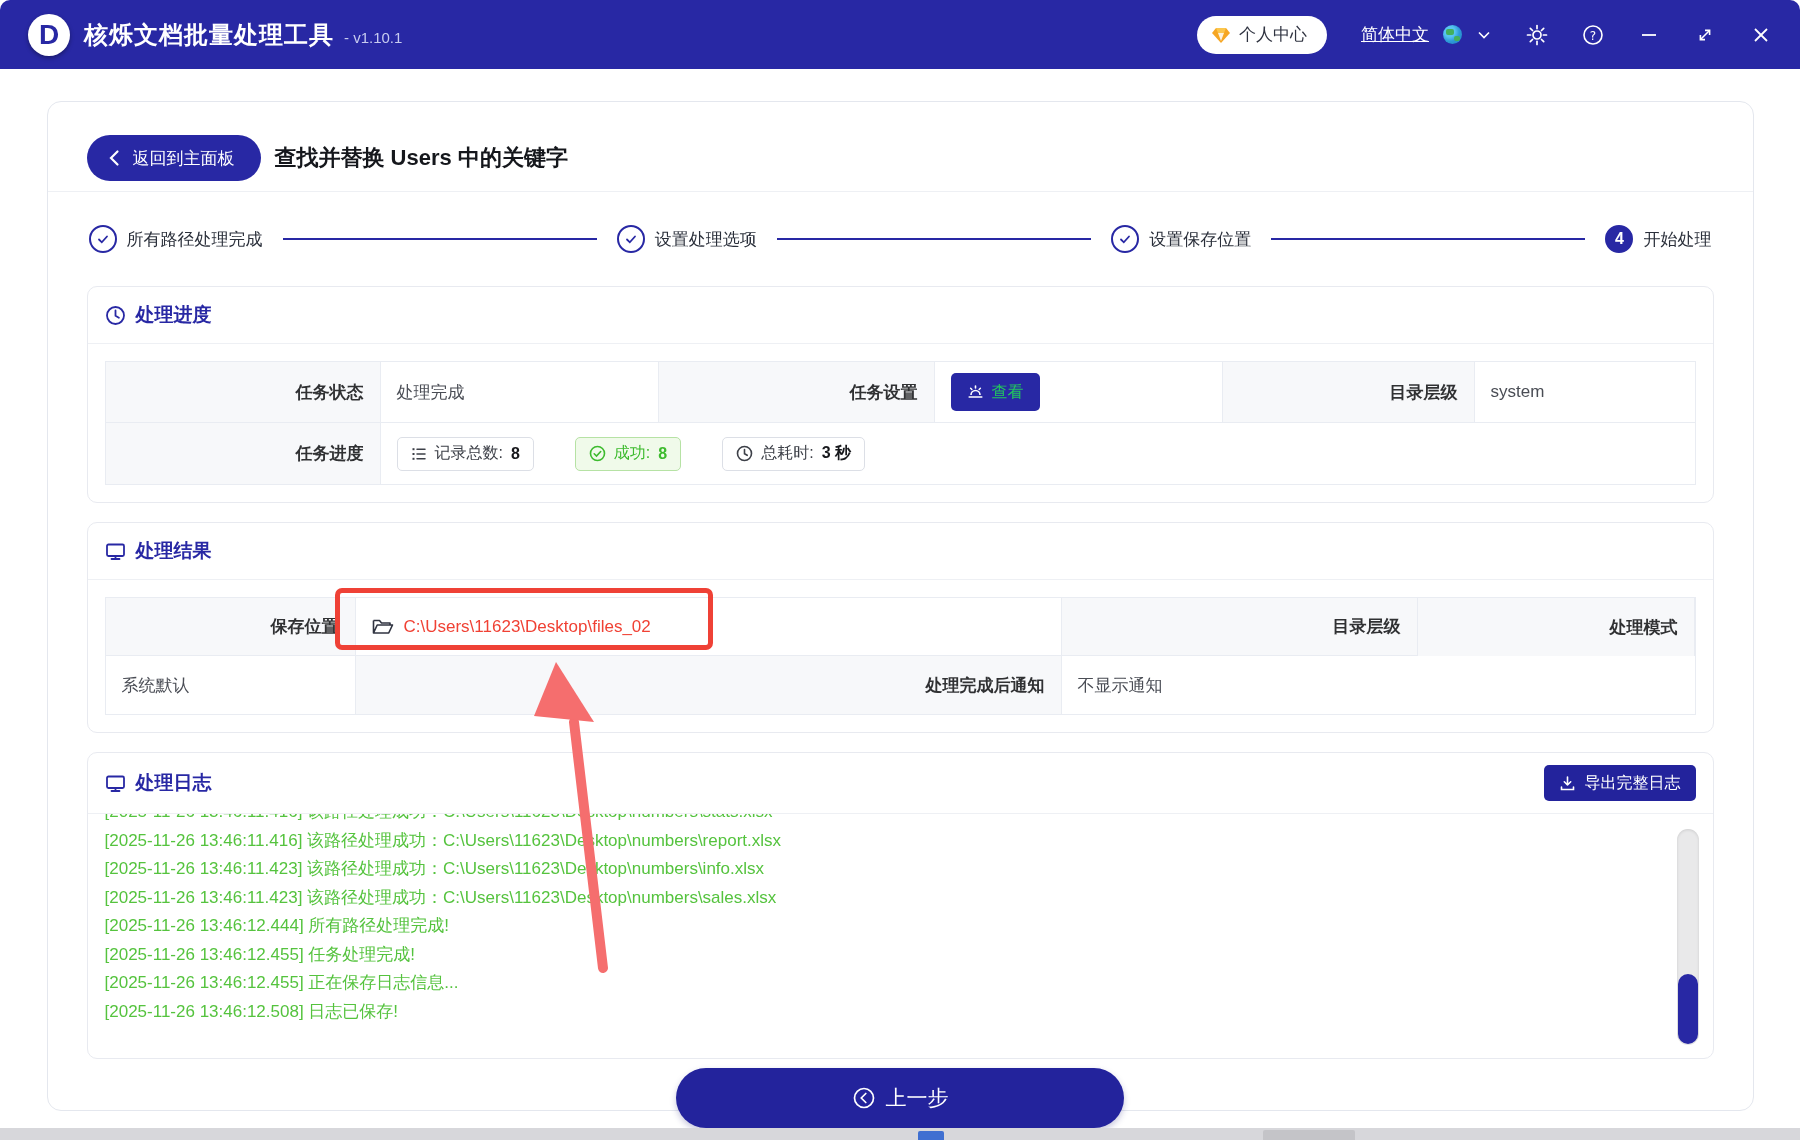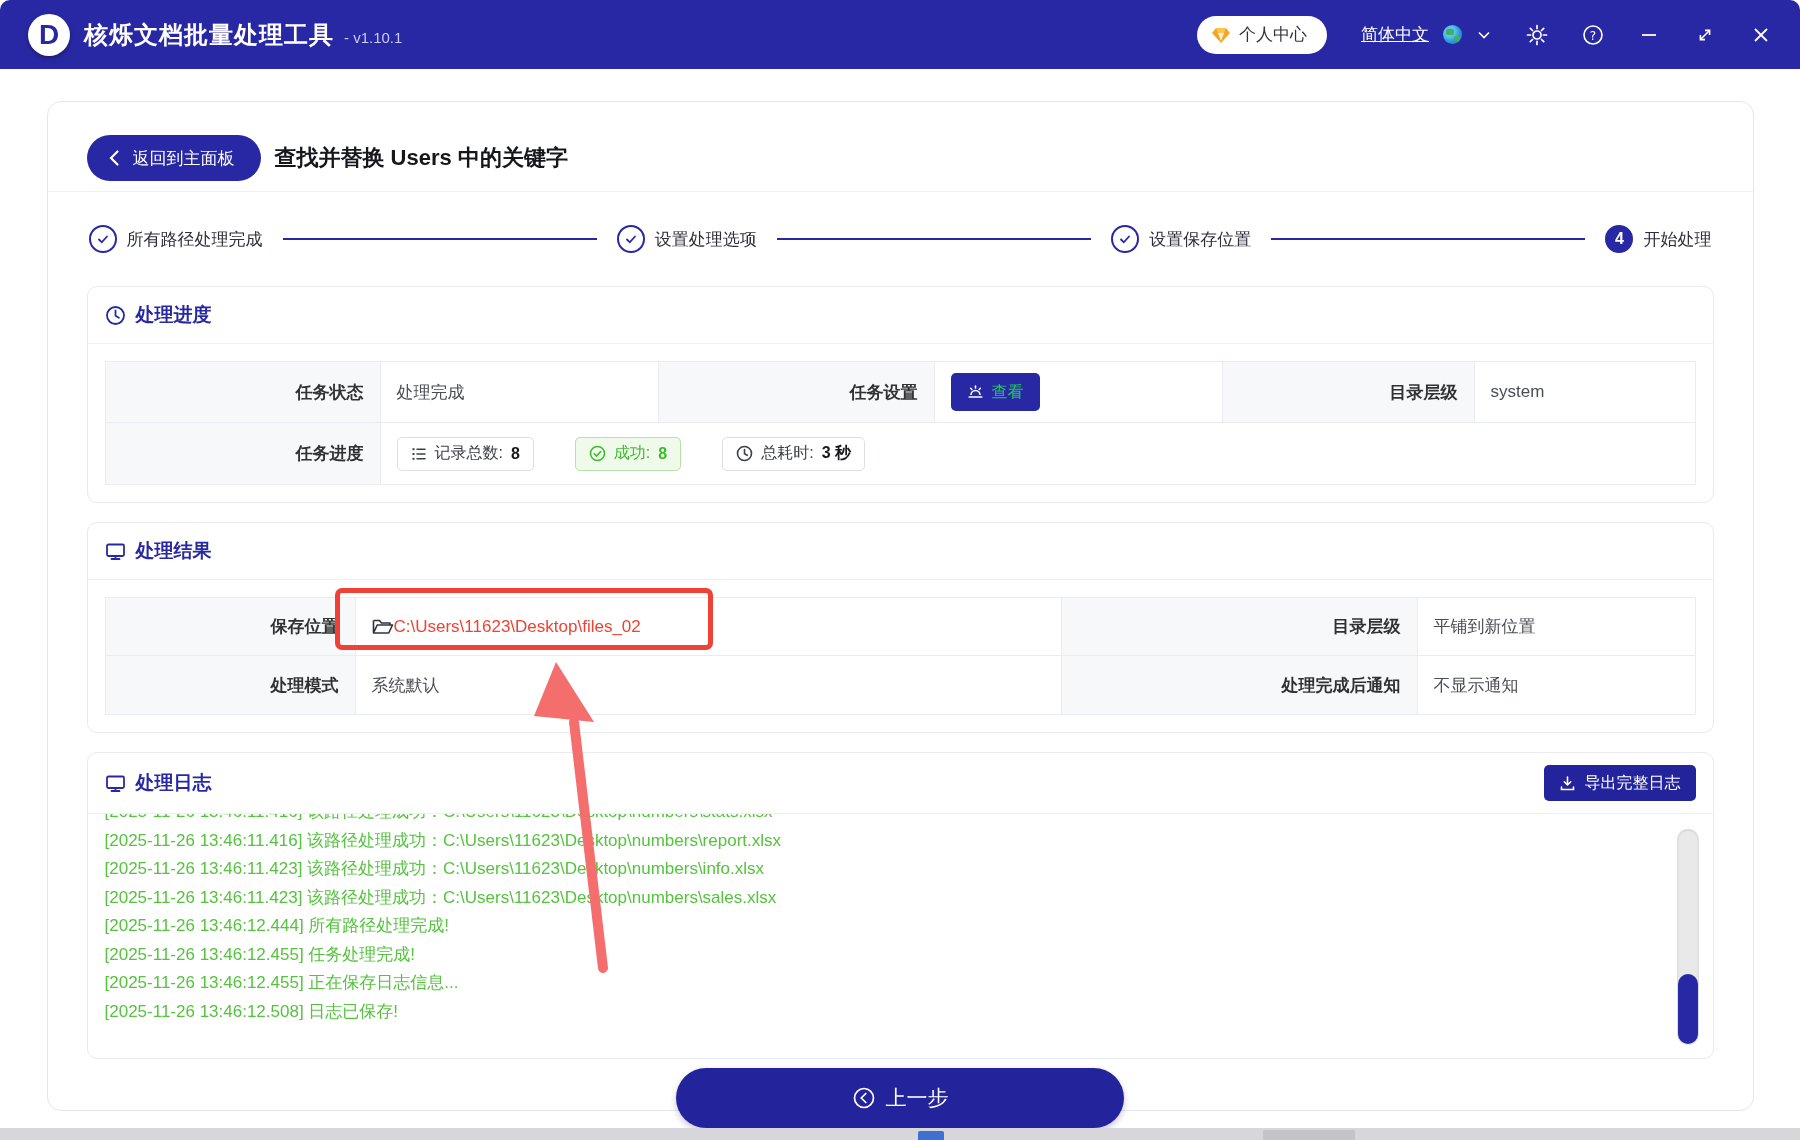--- a/index.html
+++ b/index.html
@@ -105,21 +105,21 @@
   .badges{ display:flex; gap:41px;justify-content:center; }
   .badge{
     display:flex; align-items:center; gap:8px; height:34px; padding:0 13px;
     border:1px solid #dcdfe6; border-radius:5px; background:#fff; font-size:16px; color:#3d4048;
   }
   .badge .num{ font-weight:bold; color:#17181c; }
   .badge.success{ border-color:#b6e2a4; background:#f0faea; color:var(--green-dark); }
   .badge.success .num{ color:var(--green-dark); }
 
   .result-tbl{ display:grid; grid-template-columns:250px 706px 356px 1fr; grid-auto-rows:58px; }
-  .path-text{ color:var(--red); font-size:17px; cursor:pointer; }
+  .path-text{ color:var(--red); font-size:17px; margin-left:10px; cursor:pointer; }
 
   
   .log-card{ margin-bottom:0; position:relative;margin-top:9px; }
   .log-head{ display:flex; align-items:center; padding:12px 17px; }
   .export-btn{
     margin-left:auto; background:var(--primary-deep); color:#fff; border:none; border-radius:5px;
     height:36px; padding:0 15px; font-size:16px; display:flex; align-items:center; gap:9px; cursor:pointer; font-family:inherit;
   }
   .log-body{ height:244px; overflow:hidden; padding:0 17px; position:relative; }
   .log-lines{ margin-top:-16px; }
@@ -361,21 +361,20 @@
       <div class="tbl result-tbl">
         <div class="cell lbl">保存位置</div>
         <div class="cell val">
           <svg class="icon" width="22" height="19" viewBox="0 0 22 19">
             <path d="M1.5 3.5h6l2 2.5h8.5v2" fill="none" stroke="#2f3340" stroke-width="1.6" stroke-linejoin="round"></path>
             <path d="M1.5 3.5V16h15.2l3.8-8H5.2l-3.7 8" fill="none" stroke="#2f3340" stroke-width="1.6" stroke-linejoin="round"></path>
           </svg>
           <span class="path-text">C:\Users\11623\Desktop\files_02</span>
         </div>
         <div class="cell lbl">目录层级</div>
-        <div class="cell val last-col">平铺到新位置</div>
 
         <div class="cell lbl row-last">处理模式</div>
         <div class="cell val row-last">系统默认</div>
         <div class="cell lbl row-last">处理完成后通知</div>
         <div class="cell val last-col row-last">不显示通知</div>
       </div>
     </div>
 
     <div class="section-card log-card">
       <div class="log-head">

